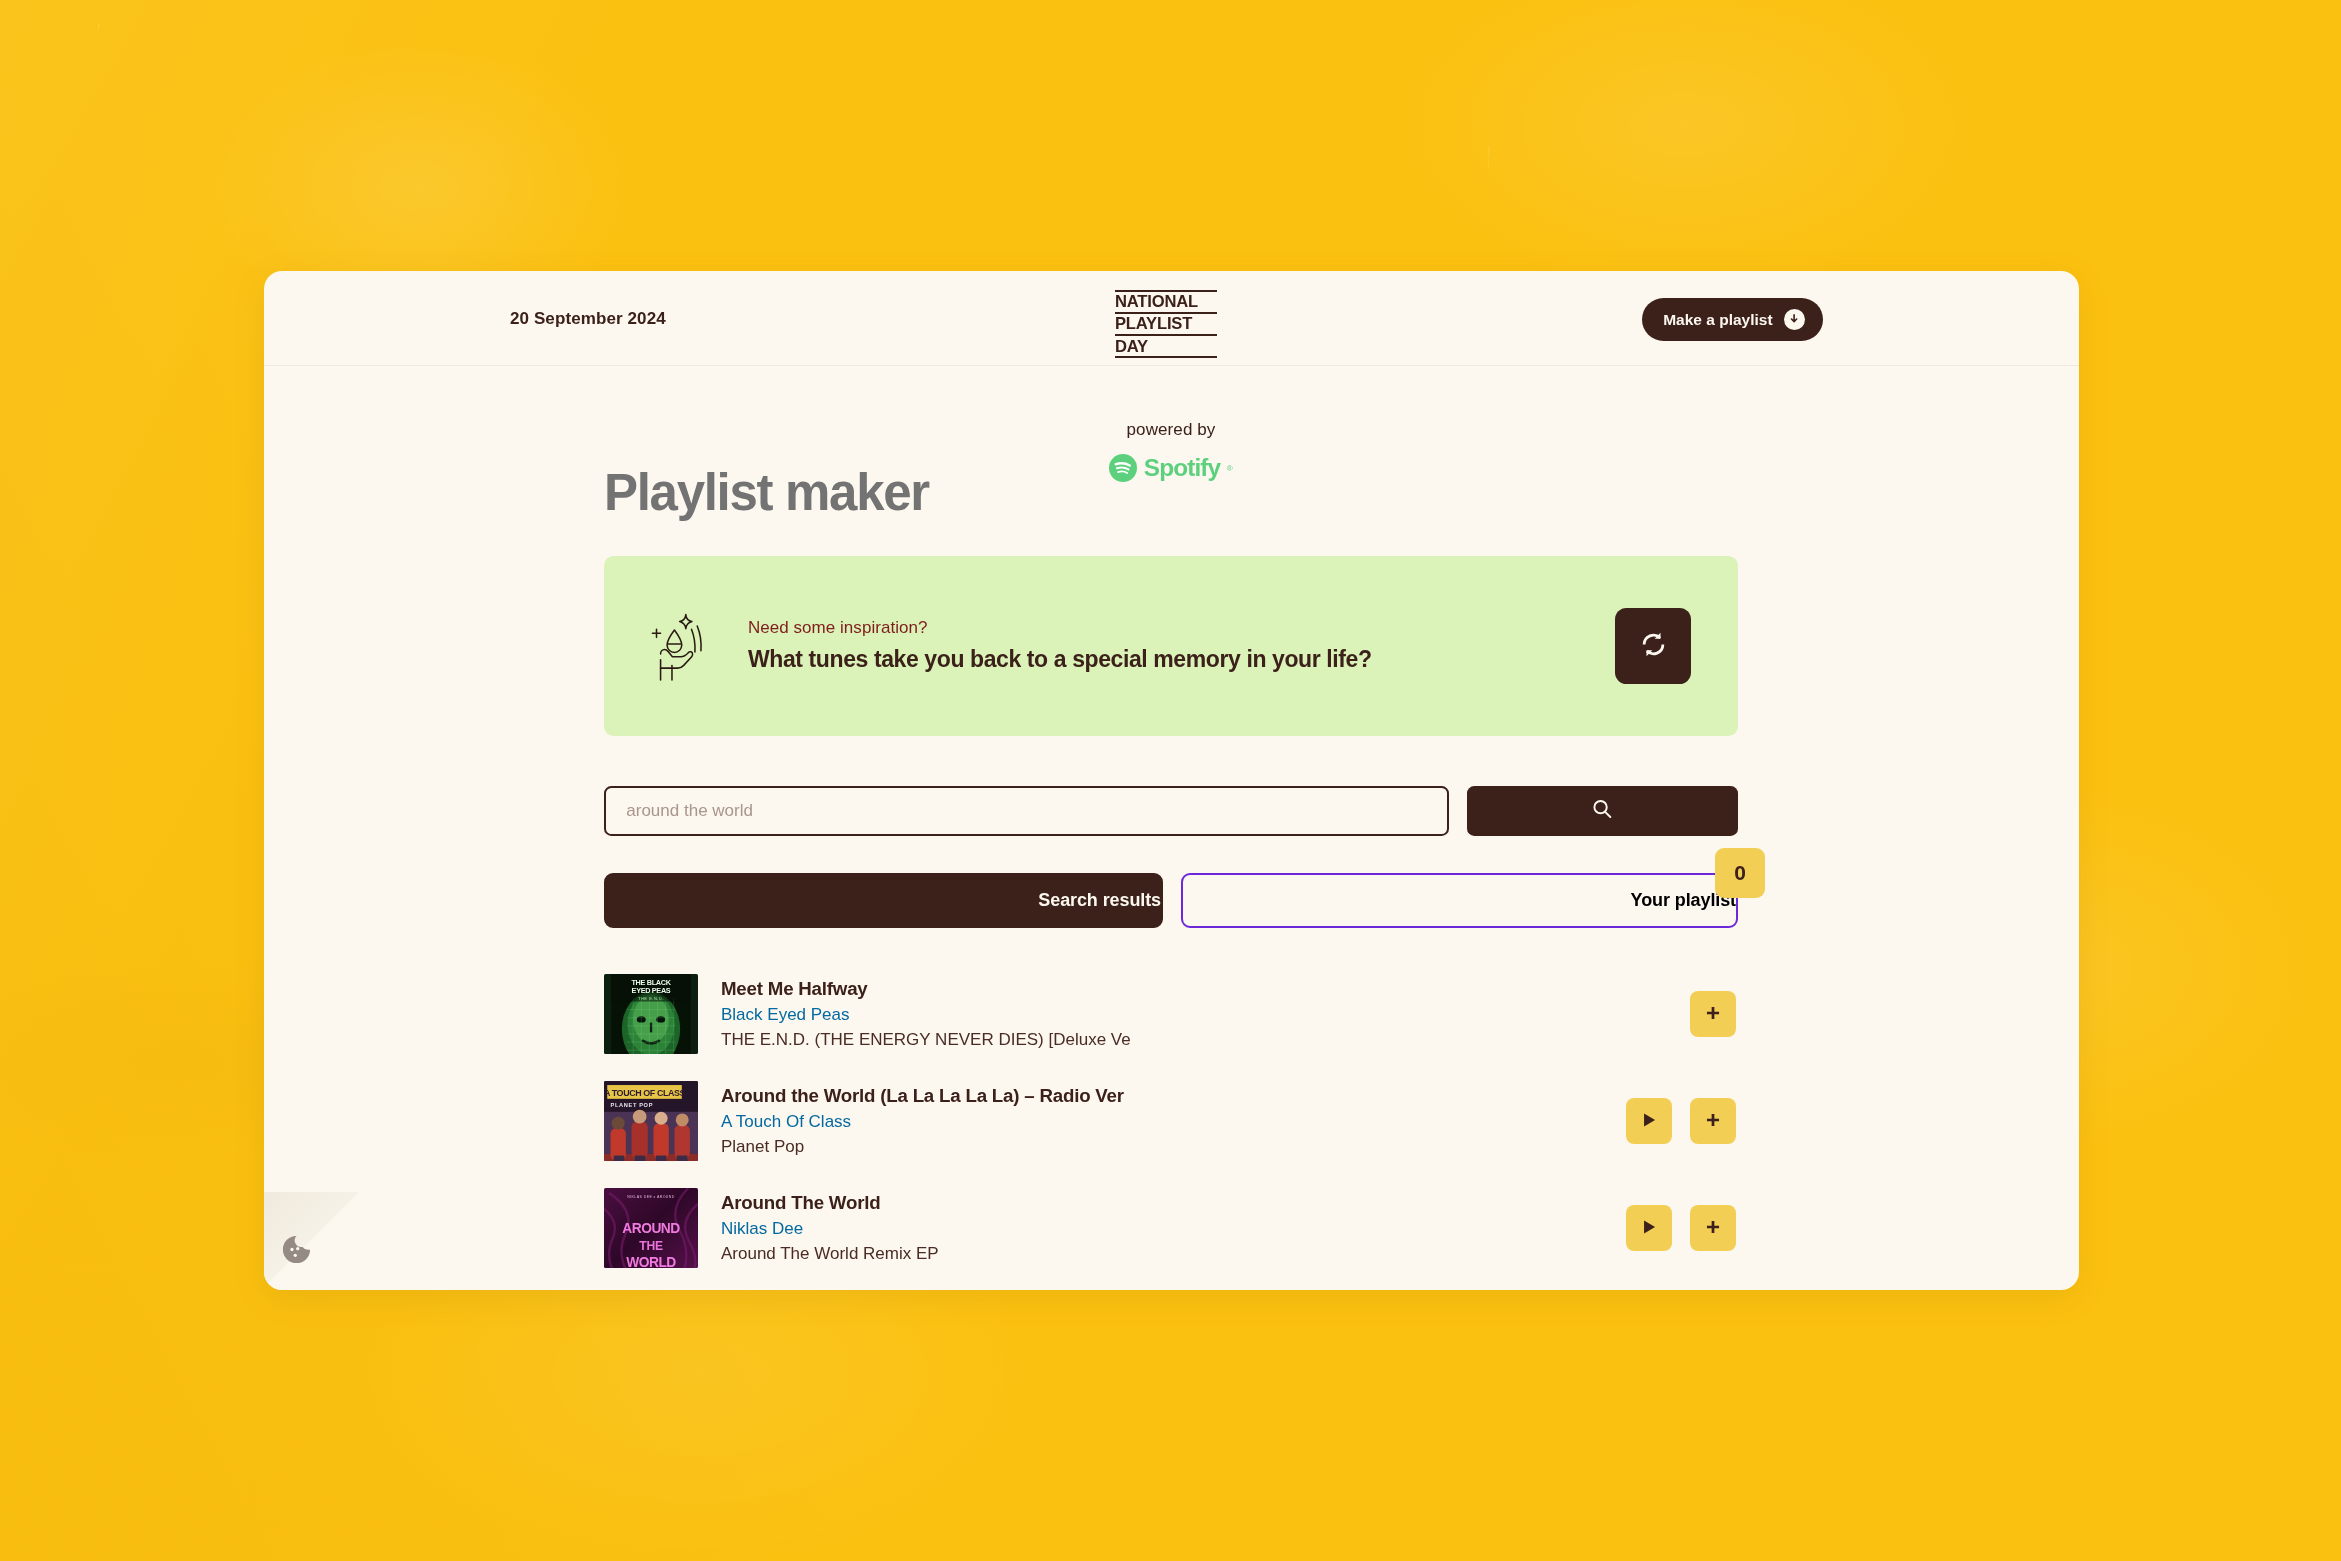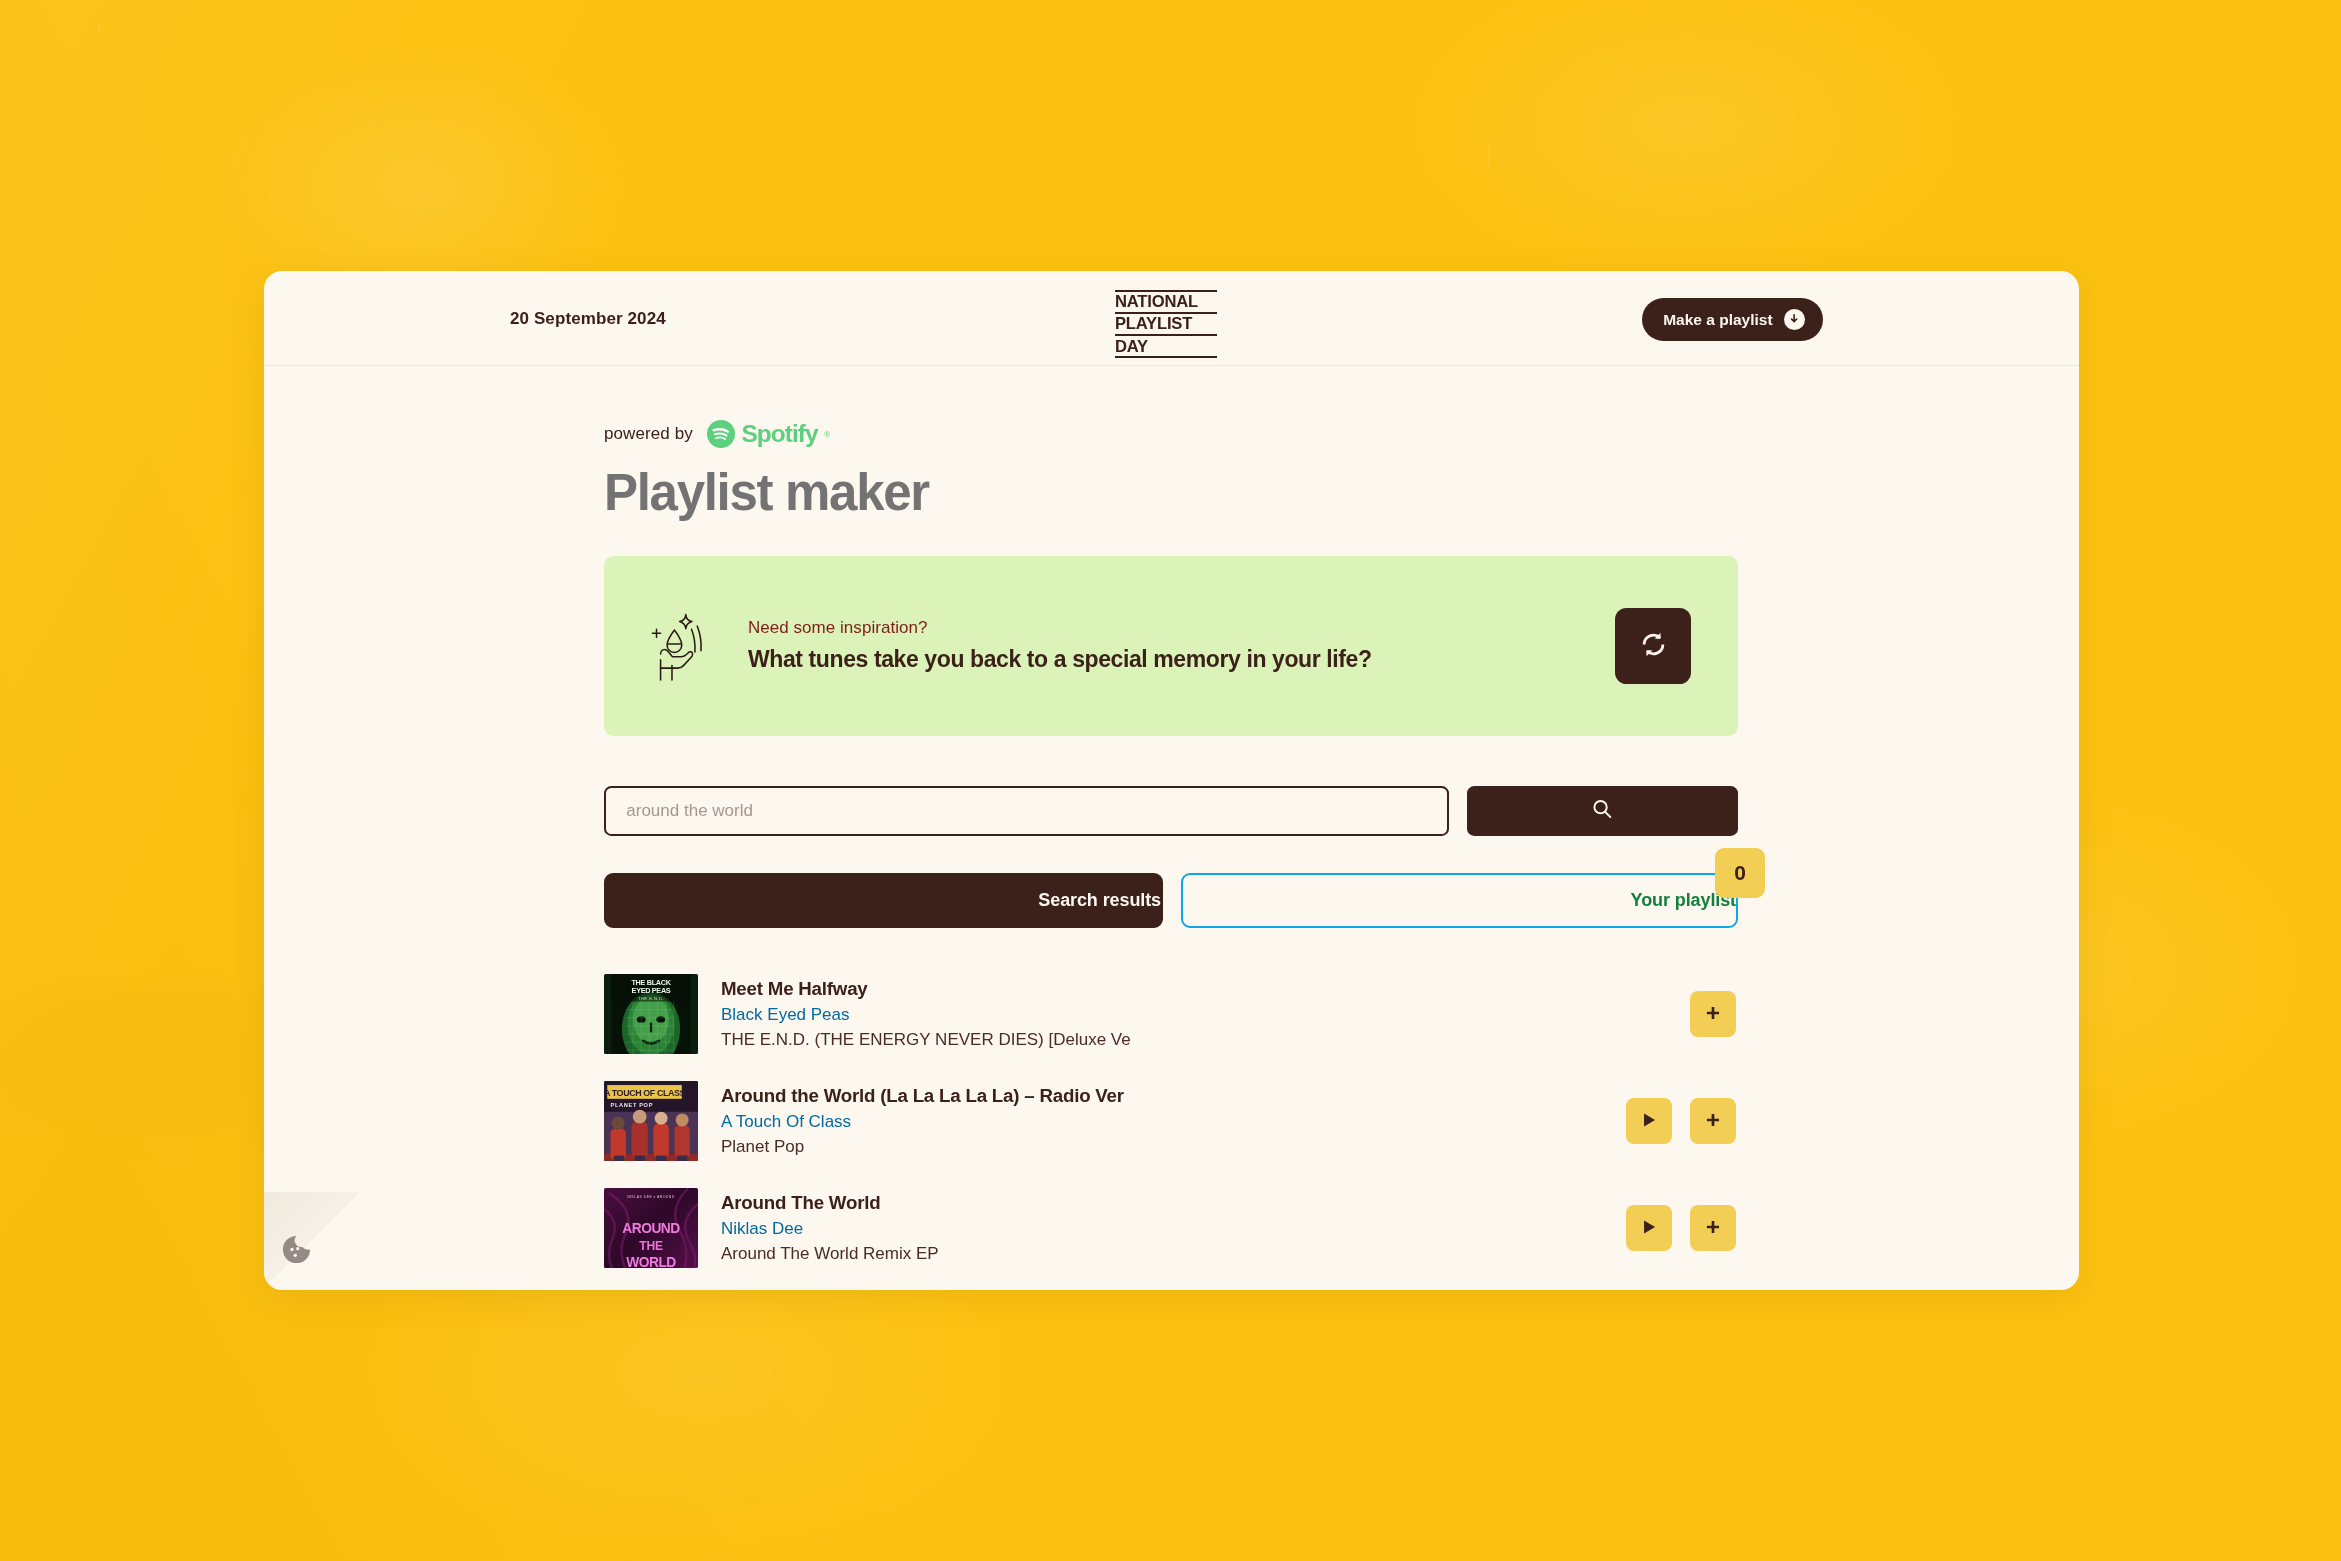--- a/index.html
+++ b/index.html
@@ -133,20 +133,21 @@
     top: 0;
     width: 1134px;
   }
 
   .powered-by {
     display: flex;
     align-items: center;
     gap: 14px;
     margin-top: 54px;
     height: 28px;
+    flex-direction: column;
   }
   .powered-by-label {
     font-size: 17px;
     color: #3B211A;
     letter-spacing: 0.1px;
   }
   .spotify-logo { display: flex; align-items: center; gap: 6.5px; }
   .spotify-wordmark {
     font-family: "Liberation Sans", sans-serif;
     font-size: 24.4px;
@@ -249,22 +250,22 @@
   }
   .tab-search-results {
     width: 559px;
     background: #3B211A;
     color: #FCF7EF;
     border: 2px solid #3B211A;
   }
   .tab-your-playlist {
     width: 557px;
     background: #FCF7EF;
-    color: #15803d;
-    border: 2px solid #0ea5e9;
+    color: #000000;
+    border: 2px solid #6d28d9;
   }
   .playlist-count-badge {
     position: absolute;
     right: -27px;
     top: -24.4px;
     width: 50px; height: 50px;
     border-radius: 9px;
     background: #F2CE55;
     color: #3B211A;
     display: flex; align-items: center; justify-content: center;

